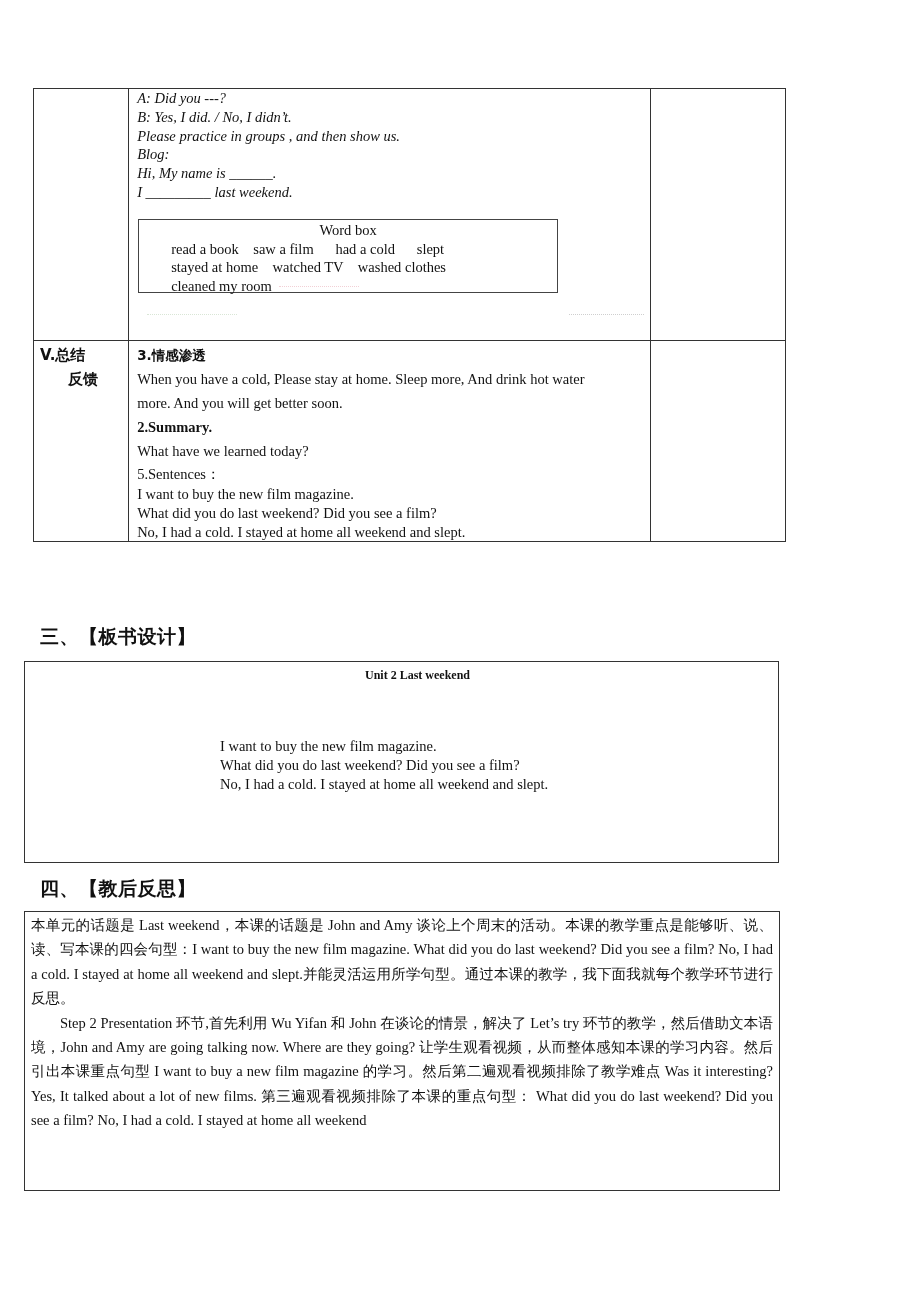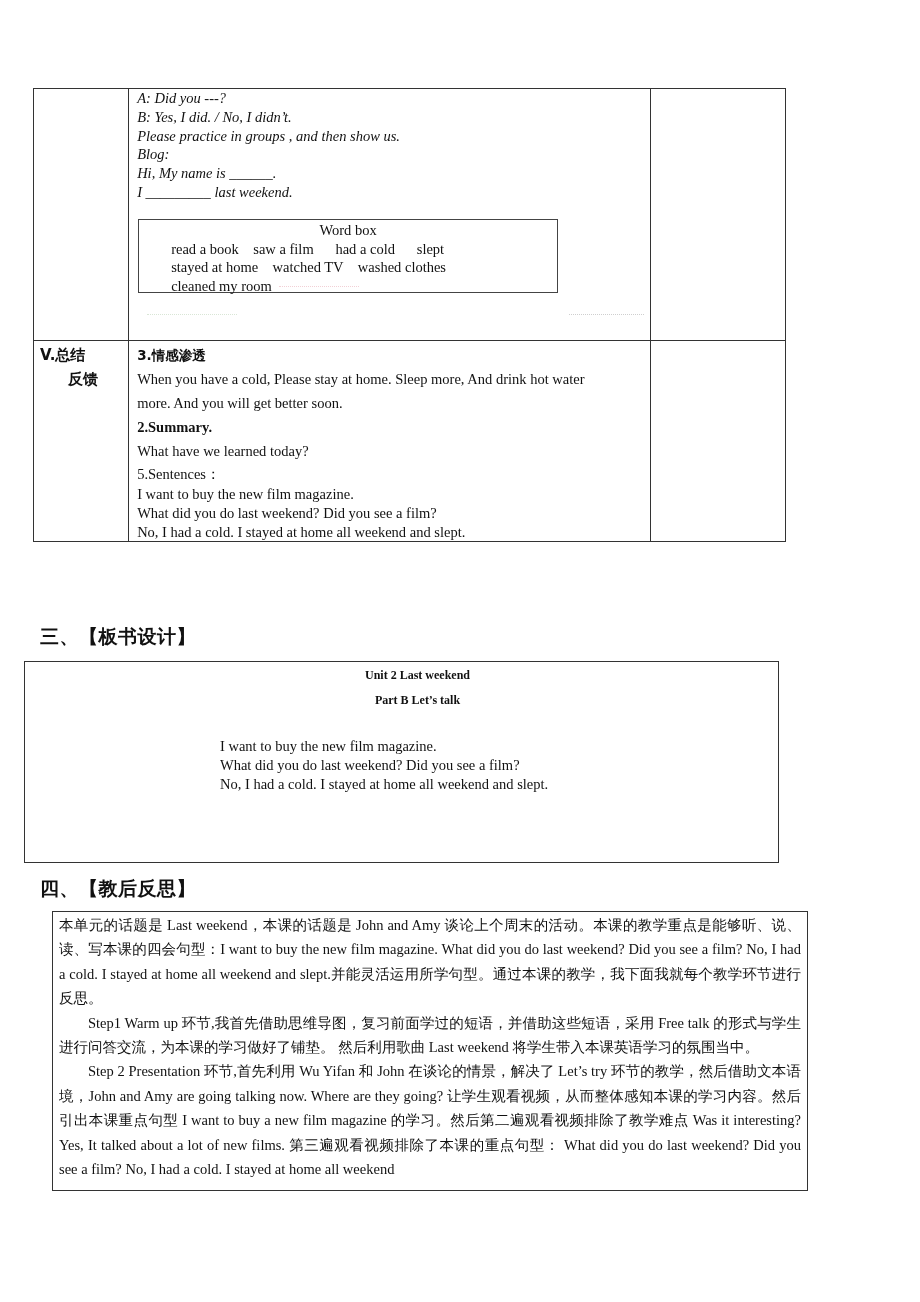--- a/index.html
+++ b/index.html
@@ -47,21 +47,20 @@
     }
     .board-title {
       position: absolute; left: 16px; width: 100%; text-align: center;
       font-weight: bold; font-size: 12px;
     }
     .board-lines { position: absolute; left: 195px; top: 75px; }
     .reflect-box {
       position: absolute; left: 24px; top: 911px; width: 756px; height: 280px;
       border: 1px solid #333; box-sizing: border-box; overflow: hidden;
       padding: 1px 6px 0 6px;
-      margin-left: 28px;
     }
     .reflect-box p {
       margin: 0; line-height: 24.4px; font-size: 14.5px; text-align: justify;
       text-align-last: auto;
     }
     .reflect-box p.indent { text-indent: 29px; }
   </style>
 </head>
 <body>
 
@@ -125,26 +124,24 @@
       <span></span>
     </td>
   </tr>
 
 </tbody>
   </table>
 
 <div class="section-heading" style="left:40px; top:624px;">三、【板书设计】</div>
 <div class="board-box">
   <div class="board-title" style="top:6px;">Unit 2 Last weekend</div>
-  <div class="board-title" style="top:31px;">Part B Let’s talk</div>
   <div class="board-lines">
     <span class="line">I want to buy the new film magazine.</span>
     <span class="line">What did you do last weekend? Did you see a film?</span>
     <span class="line">No, I had a cold. I stayed at home all weekend and slept.</span>
   </div>
 </div>
 
 <div class="section-heading" style="left:40px; top:876px;">四、【教后反思】</div>
 <div class="reflect-box">
   <p>本单元的话题是 Last weekend，本课的话题是 John and Amy 谈论上个周末的活动。本课的教学重点是能够听、说、读、写本课的四会句型：I want to buy the new film magazine. What did you do last weekend? Did you see a film? No, I had a cold. I stayed at home all weekend and slept.并能灵活运用所学句型。通过本课的教学，我下面我就每个教学环节进行反思。</p>
-  <p class="indent">Step1 Warm up  环节,我首先借助思维导图，复习前面学过的短语，并借助这些短语，采用 Free talk 的形式与学生进行问答交流，为本课的学习做好了铺垫。 然后利用歌曲 Last weekend 将学生带入本课英语学习的氛围当中。</p>
   <p class="indent">Step 2 Presentation  环节,首先利用 Wu Yifan  和 John 在谈论的情景，解决了 Let’s try 环节的教学，然后借助文本语境，John and Amy are going talking now. Where are they going?  让学生观看视频，从而整体感知本课的学习内容。然后引出本课重点句型 I want to buy a new film magazine 的学习。然后第二遍观看视频排除了教学难点 Was it interesting? Yes, It talked about a lot of new films.  第三遍观看视频排除了本课的重点句型：  What did you do last weekend? Did you see a film? No, I had a cold. I stayed at home all weekend</p>
 </div>
 
 </body></html>

